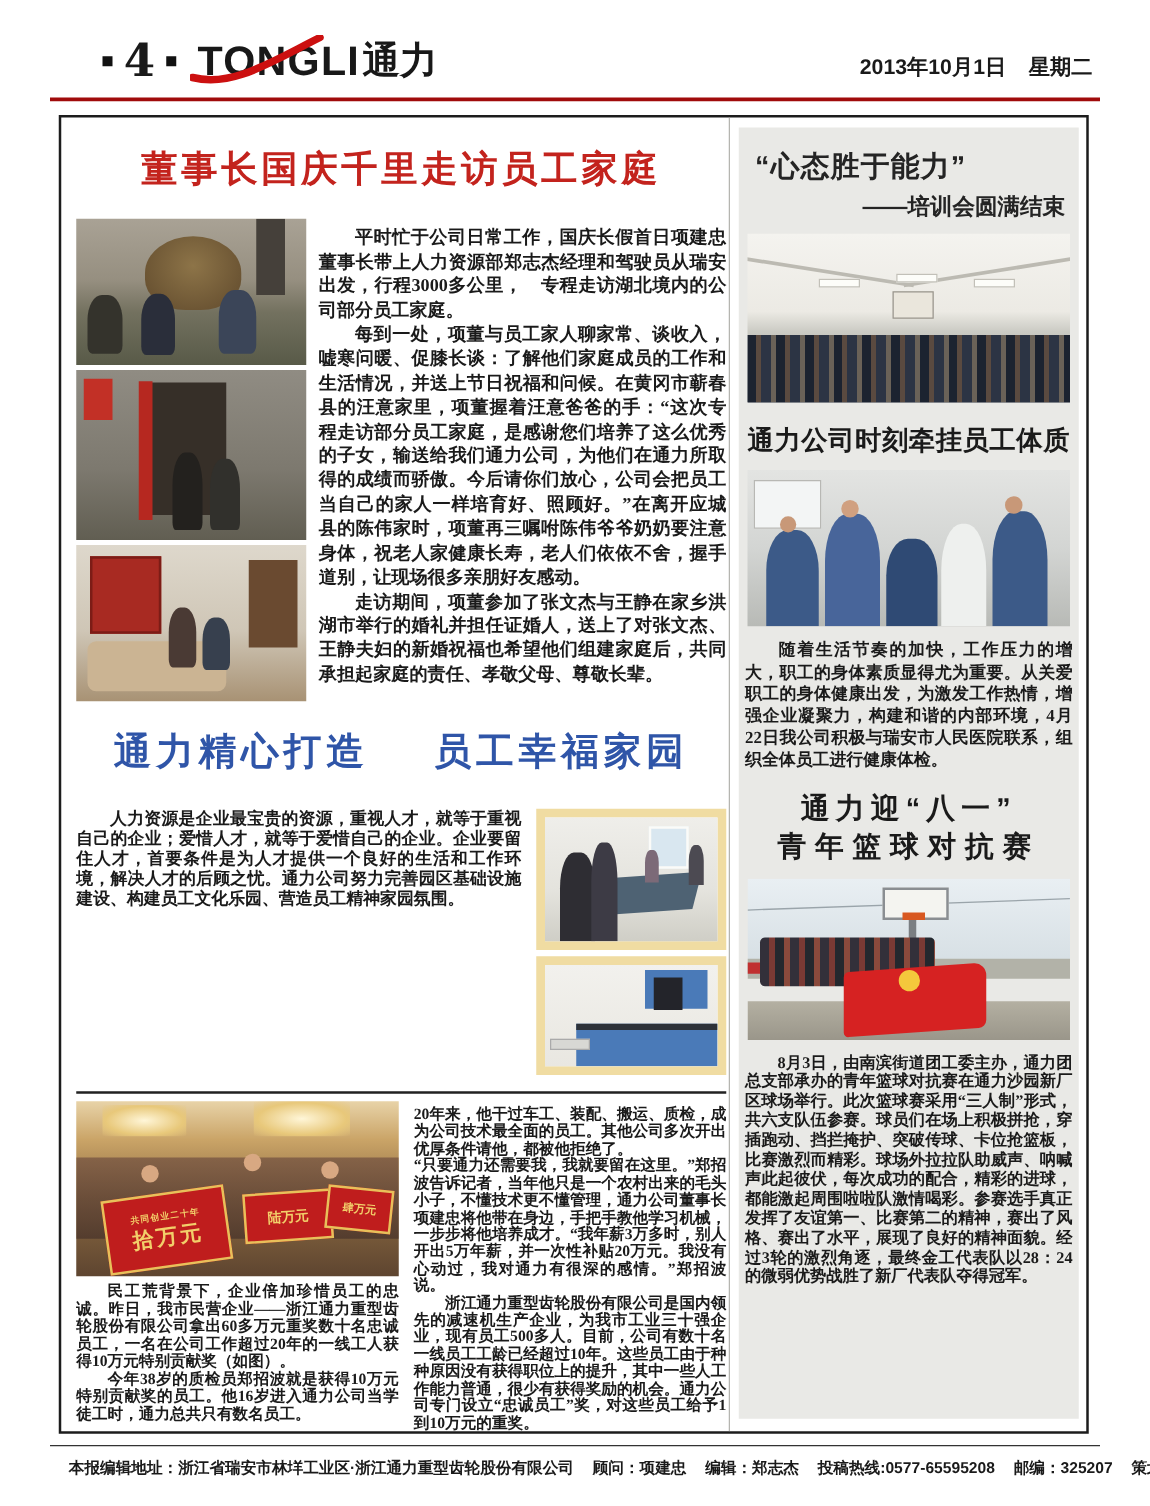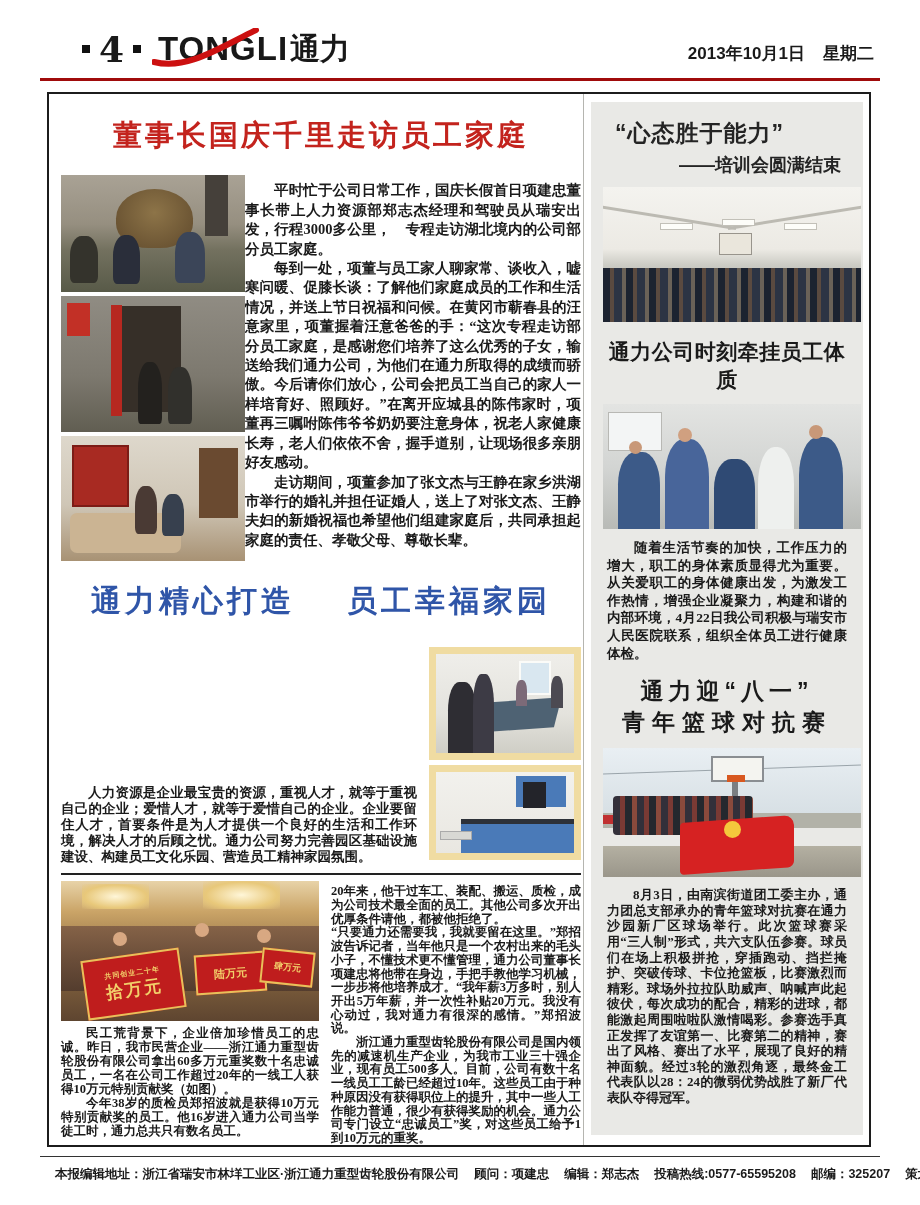--- a/index.html
+++ b/index.html
@@ -19,46 +19,46 @@
   .logo .cn{font-family:"Liberation Sans","DejaVu Sans",sans-serif;font-weight:900;font-size:30px;color:#181818;margin-left:2px;line-height:34px;}
   .dateline{position:absolute;right:6px;top:14px;font-family:"Liberation Sans","DejaVu Sans",sans-serif;font-weight:700;font-size:17px;display:flex;gap:18px;}
   .red-rule{position:absolute;left:40px;top:78px;width:840px;height:3px;background:#a00b0b;}
   
   .frame{position:absolute;left:47px;top:92px;width:820px;height:1051px;border:2px solid #1c1c1c;background:#fff;overflow:hidden;}
   .vdivider{position:absolute;left:534px;top:0;width:1px;height:100%;background:#b5b5b0;}
   .left-col{position:absolute;left:12px;top:6px;width:520px;}
   .right-col{position:absolute;left:542px;top:8px;width:272px;height:1033px;background:#e9e9e6;overflow:hidden;}
   
   .a1-title{margin-top:16px;text-align:center;font-size:29px;font-weight:700;color:#c3231d;letter-spacing:3px;}
-  .a1-row{display:flex;}
+  .a1-row{display:flex;gap:10px;}
   .a1-photos{flex:none;width:184px;}
   .photo{position:relative;overflow:hidden;}
   .a1-photos .photo{width:184px;margin-bottom:4px;}
   .a1-text{flex:1;padding-top:6px;font-size:14.5px;line-height:19.4px;font-weight:600;}
   .a1-text p{margin:0;text-align:justify;text-indent:2em;}
   
   .a2-title{margin-top:16px;display:flex;justify-content:center;gap:52px;font-size:30px;font-weight:700;color:#2f55a8;letter-spacing:4px;}
-  .a2-row{display:flex;gap:12px;margin-top:10px;align-items:flex-end;}
+  .a2-row{display:flex;gap:12px;margin-top:10px;}
   .a2-text{width:356px;font-size:13.5px;line-height:16px;font-weight:600;}
   .a2-text p{margin:0;text-align:justify;text-indent:2em;}
   .a2-text p + p{margin-top:8px;}
   .a2-photos{flex:1;}
   .framed{border:7px solid #f0dca2;margin-bottom:5px;background:#fff;}
   
   .h-divider{margin-top:8px;border-top:2px solid #222;}
   .a3-row{display:flex;gap:12px;margin-top:6px;}
   .a3-c1{width:258px;}
   .a3-c2{flex:1;}
   .a3-title{font-family:"Liberation Sans","DejaVu Sans",sans-serif;font-size:21px;font-weight:800;text-align:center;letter-spacing:1px;margin:2px 0 6px 0;}
   .a3-text{font-size:12.5px;line-height:13.9px;font-weight:600;margin-top:6px;}
   .a3-text p,.a3-c2 p{margin:0;text-align:justify;}
   .a3-text p.ind,.a3-c2 p.ind{text-indent:2em;}
   .a3-c2{font-size:12.5px;line-height:13.7px;font-weight:600;padding-top:4px;}
   
-  .r-sec{padding:0 12px;}
+  .r-sec{padding:0 1px;}
   .r-title-a{font-family:"Liberation Sans","DejaVu Sans",sans-serif;font-weight:800;font-size:23px;color:#242424;margin:16px 0 0 12px;letter-spacing:1px;}
   .r-sub-a{font-family:"Liberation Sans","DejaVu Sans",sans-serif;font-weight:800;font-size:18px;color:#242424;text-align:right;margin:4px 10px 10px 0;}
   .r-photo{margin:0 auto;width:258px;}
   .r-text{font-size:13.5px;line-height:17.6px;font-weight:600;text-align:justify;margin:10px 4px 0 4px;}
   .r-text p{margin:0;text-indent:2em;}
   .r-title-b{font-family:"Liberation Sans","DejaVu Sans",sans-serif;font-weight:800;font-size:21px;text-align:center;margin:16px 0 10px 0;letter-spacing:0.5px;}
   .r-title-c{font-family:"Liberation Sans","DejaVu Sans",sans-serif;font-weight:800;font-size:23px;text-align:center;line-height:31px;margin:14px 0 10px 0;}
   .r-title-c .l1{letter-spacing:5px;text-align:center;}
   .r-title-c .l2{letter-spacing:7px;}
   .r-text-c{font-size:13px;line-height:15.6px;font-weight:600;text-align:justify;margin:10px 4px 0 4px;}

